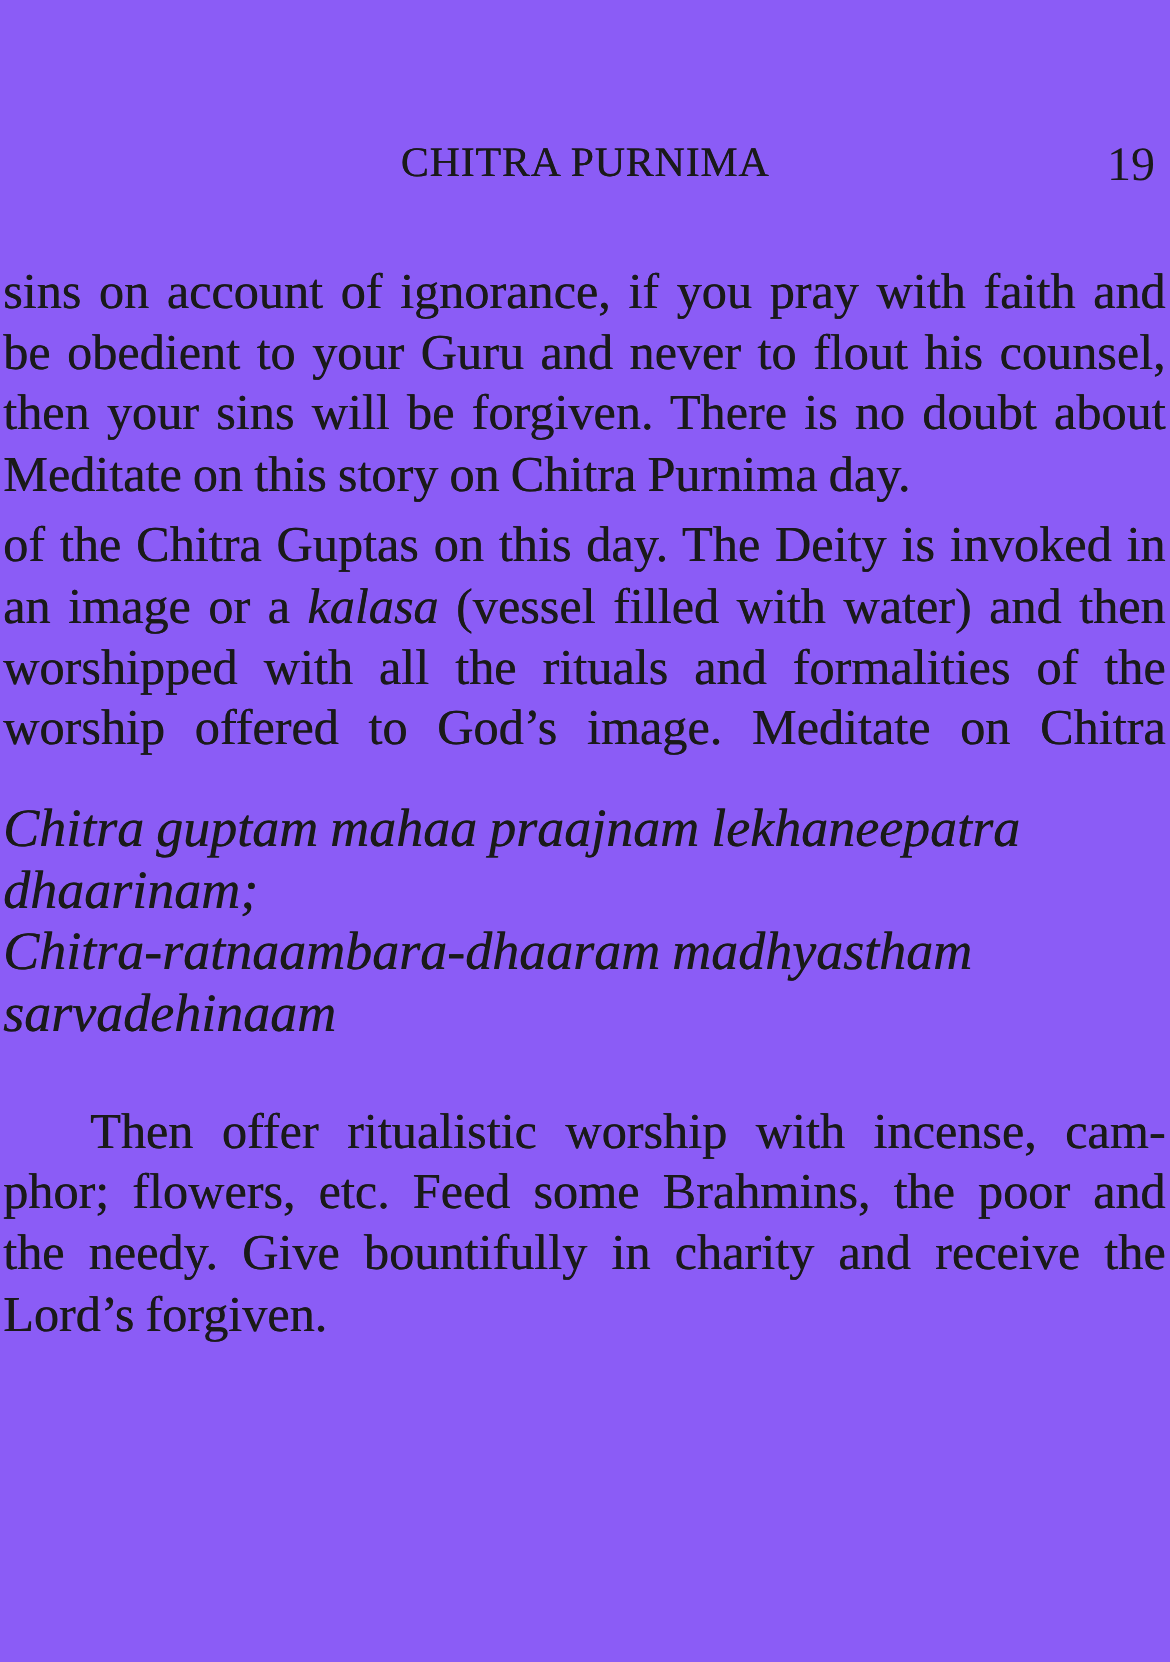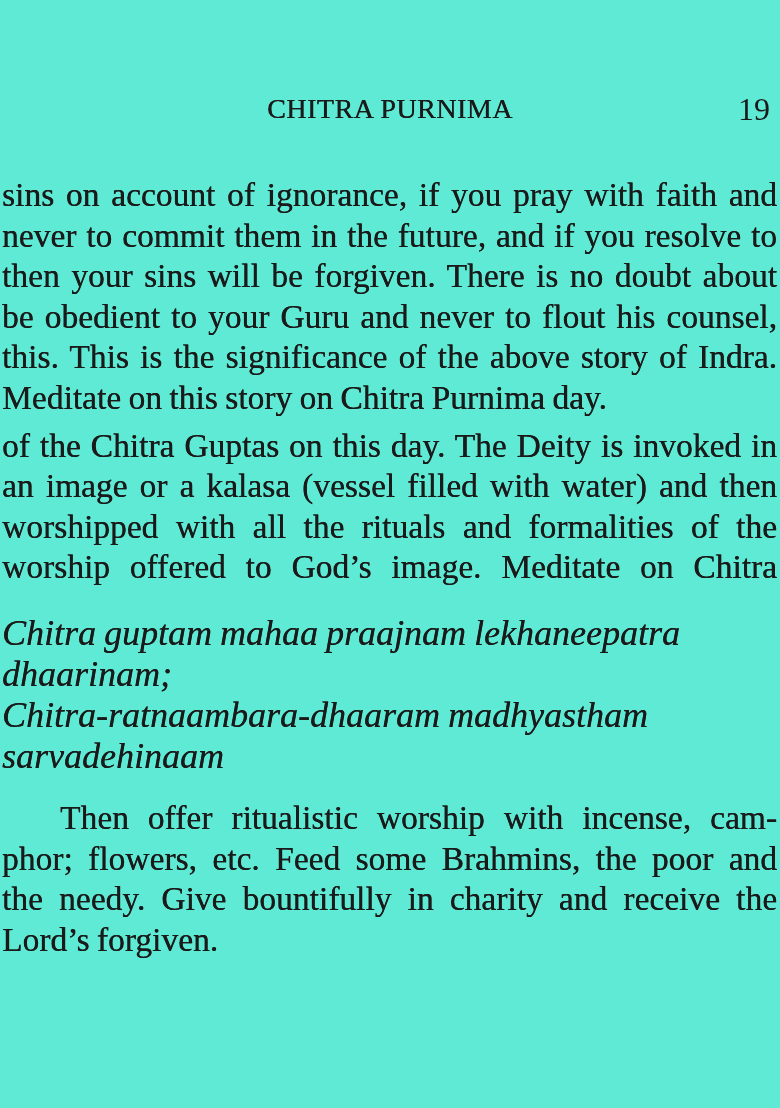--- a/index.html
+++ b/index.html
@@ -1,20 +1,20 @@
 <!DOCTYPE html>
 <html><head>
 <meta charset="utf-8">
 <style>
   html, body { margin: 0; padding: 0; background: #ffffff; }
   .page {
     position: relative;
     width: 780px;
     height: 1108px;
-    background: #5eead4;
+    background: #8b5cf6;
     font-family: "Liberation Serif", serif;
     color: #1a1a1a;
     overflow: hidden;
   }
   .header {
     position: relative;
     margin-top: 92px;
     height: 34px;
     line-height: 34px;
   }
@@ -36,48 +36,46 @@
     padding: 0 3px 0 2px;
     font-size: 33.5px;
     line-height: 40.6px;
     word-spacing: -1px;
     text-shadow: 0.3px 0 0 currentColor;
   }
   .ln { white-space: normal; }
   .j  { text-align: justify; text-align-last: justify; }
   .ind { text-indent: 58px; }
   .para-2 { margin-top: 7px; }
-  .para-3 { margin-top: 21px; }
+  .para-3 { margin-top: 39px; }
   .verse {
     margin-top: 25px;
     font-style: italic;
     font-size: 36px;
     line-height: 41px;
     word-spacing: -1px;
   }
-  .it { }
+  .it { font-style: italic; }
 </style>
 </head>
 <body>
 
 <div class="page">
 
   <div class="header">
     <span class="title">CHITRA PURNIMA</span>
     <span class="pagenum">19</span>
   </div>
 
   <div class="bodytext">
 
     <div class="para para-1">
       <div class="ln j">sins on account of ignorance, if you pray with faith and</div>
-      <div class="ln j">never to commit them in the future, and if you resolve to</div>
+      <div class="ln j">be obedient to your Guru and never to flout his counsel,</div>
       <div class="ln j">then your sins will be forgiven. There is no doubt about</div>
-      <div class="ln j">be obedient to your Guru and never to flout his counsel,</div>
-      <div class="ln j">this. This is the significance of the above story of Indra.</div>
       <div class="ln">Meditate on this story on Chitra Purnima day.</div>
     </div>
 
     <div class="para para-2">
       <div class="ln j">of the Chitra Guptas on this day. The Deity is invoked in</div>
       <div class="ln j"><span>an image or a </span><span class="it">kalasa</span><span> (vessel filled with water) and then</span></div>
       <div class="ln j">worshipped with all the rituals and formalities of the</div>
       <div class="ln j">worship offered to God’s image. Meditate on Chitra</div>
     </div>
 

